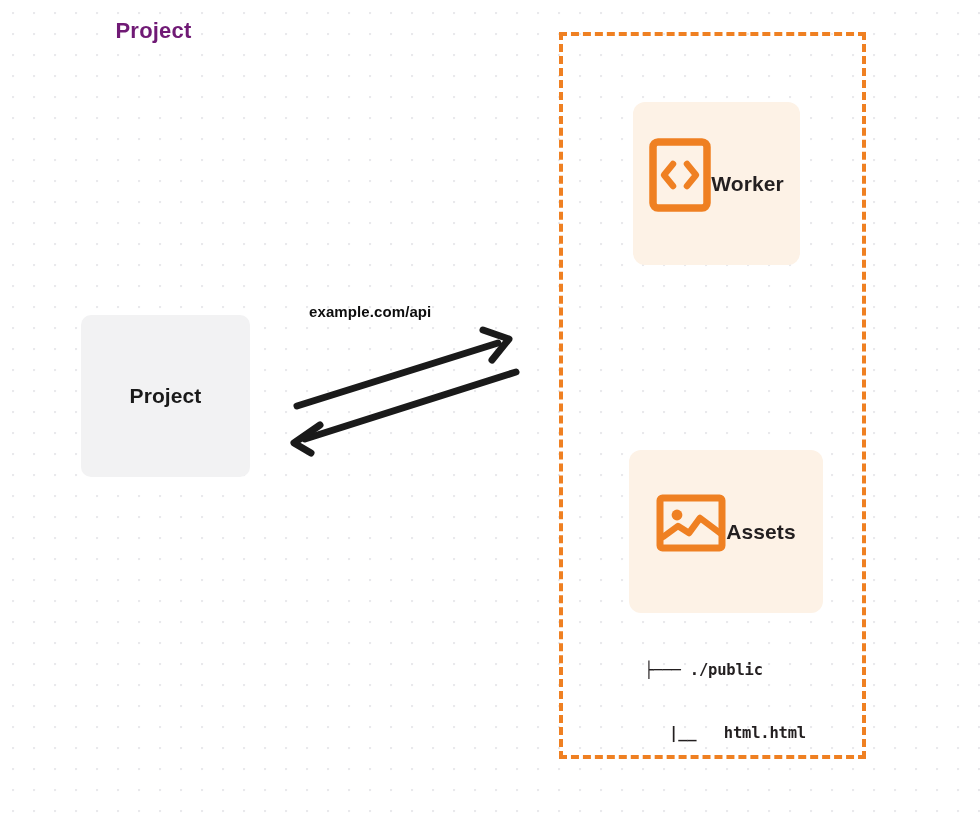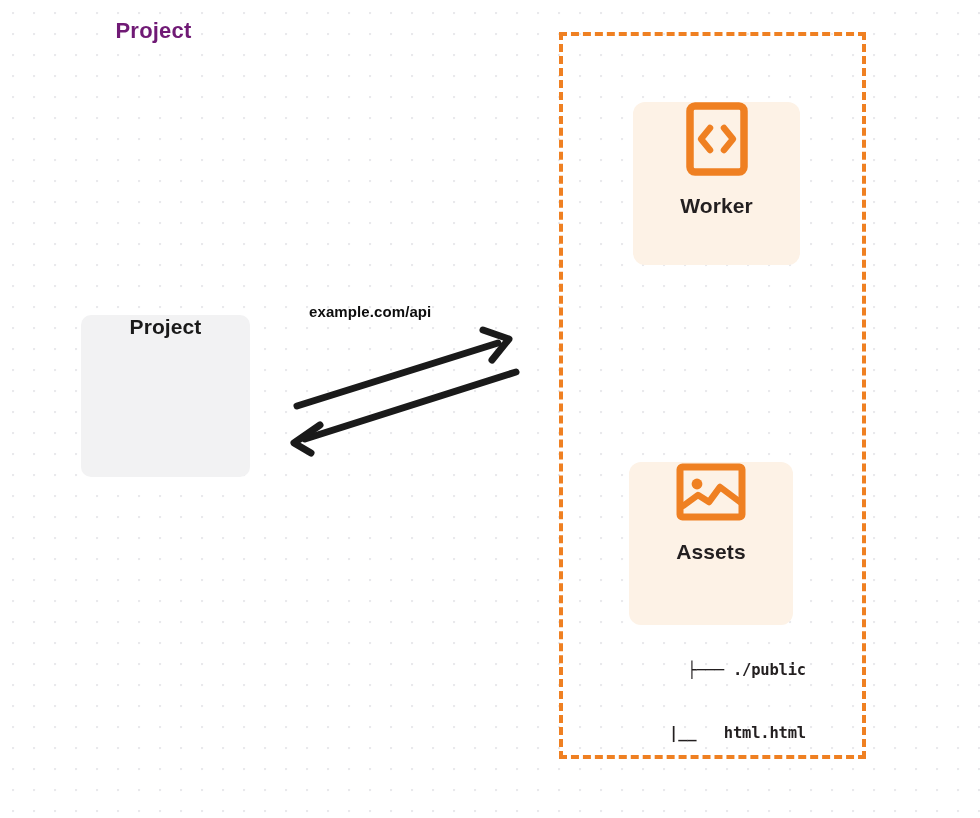--- a/index.html
+++ b/index.html
@@ -53,35 +53,35 @@
     letter-spacing: 0.2px;
     line-height: 28px;
   }
 
   
   .node {
     position: absolute;
     box-sizing: border-box;
     border-radius: 12px;
     display: flex;
-    flex-direction: column;
     align-items: center;
+    justify-content: center;
   }
 
   .node-worker {
     left: 633px;
     top: 102px;
     width: 167px;
     height: 163px;
     background: #fdf2e6;
   }
   .node-assets {
     left: 629px;
-    top: 462px;
-    width: 164px;
+    top: 450px;
+    width: 194px;
     height: 163px;
     background: #fdf2e6;
   }
   .node-client {
     left: 81px;
     top: 315px;
     width: 169px;
     height: 162px;
     background: #f2f2f3;
     border-radius: 10px;
@@ -141,21 +141,21 @@
     color: #231f20;
     font-weight: 700;
     white-space: pre;
   }
   .tree-row {
     display: block;
     text-align: right;
     letter-spacing: -0.2px;
   }
   .tree-root {
-    text-align: right;
+    text-align: center;
   }
 </style>
 </head>
 <body>
 
 <div id="canvas">
 
   <svg class="arrows" viewBox="0 0 980 818" xmlns="http://www.w3.org/2000/svg">
 
     <g>

